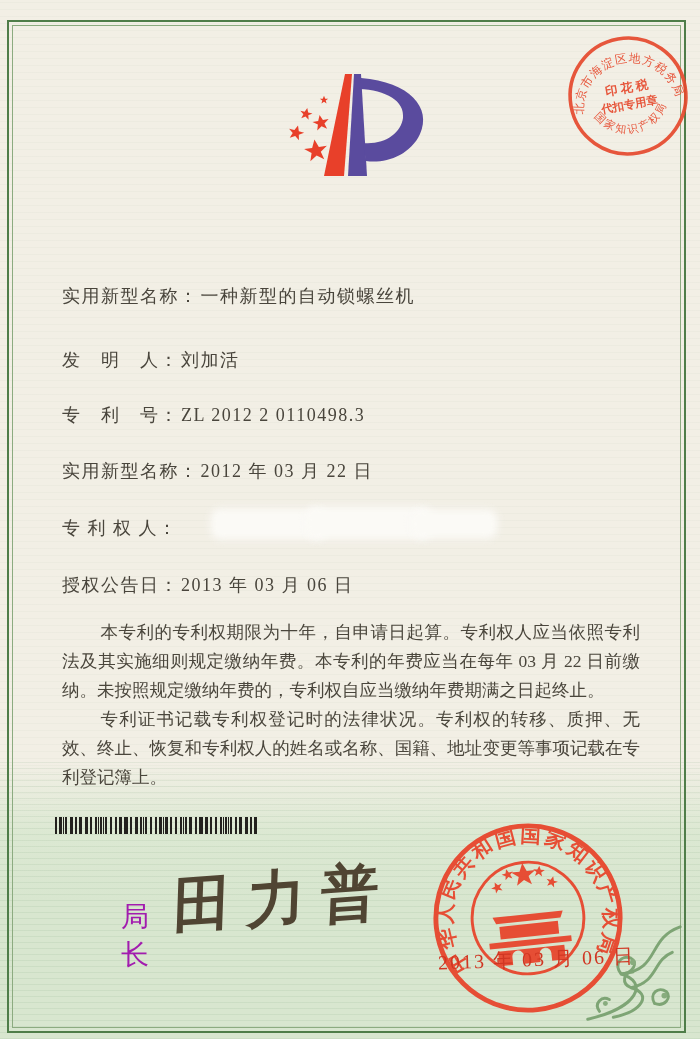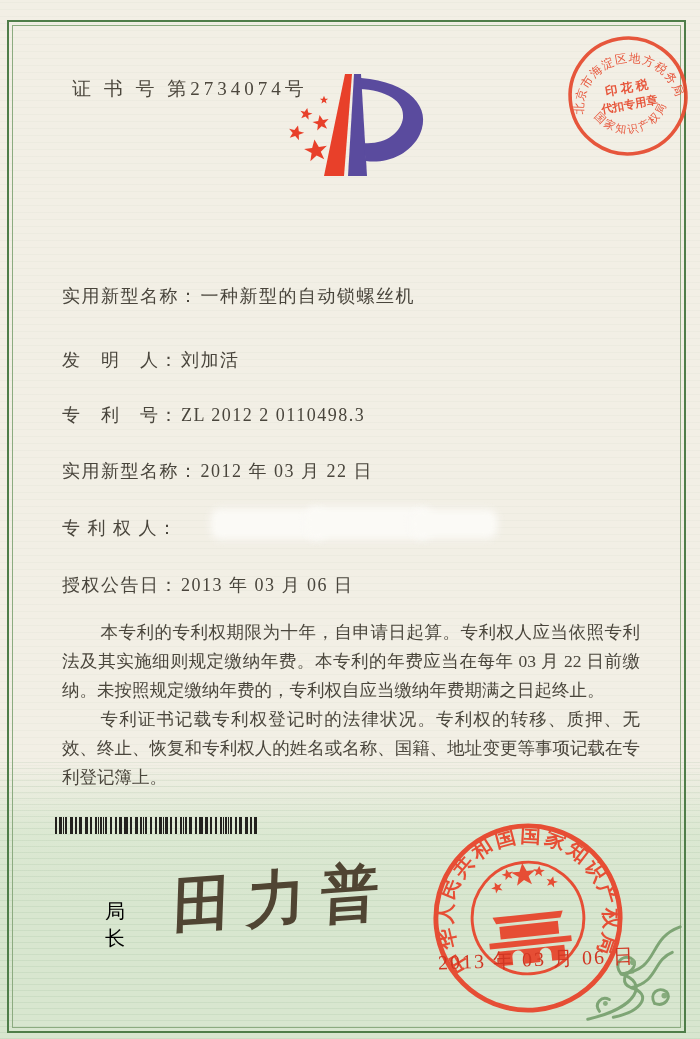--- a/index.html
+++ b/index.html
@@ -77,21 +77,21 @@
   .body-text p{margin:0;text-indent:2.2em;}
   .barcode{
     position:absolute;left:55px;top:817px;width:205px;height:17px;
     background:
       repeating-linear-gradient(90deg,#23211e 0 2px,transparent 2px 5px),
       repeating-linear-gradient(90deg,#23211e 0 1px,transparent 1px 8px),
       repeating-linear-gradient(90deg,transparent 0 4px,#23211e 4px 5px,transparent 5px 13px);
   }
   .director-row{position:absolute;left:105px;top:868px;height:110px;}
   .director-label{
-    position:absolute;left:0;top:30px;font-size:20px;letter-spacing:3px;color:#000000;
+    position:absolute;left:16px;top:30px;font-size:28px;letter-spacing:3px;color:#a21caf;
   }
   .signature{
     position:absolute;left:68px;top:-8px;
     font-size:58px;font-weight:700;color:#3e2f1e;
     letter-spacing:16px;white-space:nowrap;
     transform:rotate(-4deg) skewX(-6deg) scaleY(1.05);
     font-family:"DejaVu Serif","Liberation Serif",serif;
     opacity:.88;
   }
   .gov-seal{
@@ -118,21 +118,20 @@
 
 <div id="certificate">
 
   <div class="paper-texture"></div>
   <div class="green-band"></div>
 
   <div class="frame-outer">
     <div class="frame-inner"></div>
   </div>
 
-  <div class="cert-number">证 书 号 第2734074号</div>
 
   <svg class="logo" viewBox="0 0 172 114" aria-hidden="true">
     <defs>
       <path id="star" d="M0,-10 L2.94,-3.1 10,-3.1 4.05,1.2 6.1,8.1 0,4 -6.1,8.1 -4.05,1.2 -10,-3.1 -2.94,-3.1 Z"></path>
     </defs>
 
     <polygon points="86,4 93,4 99,106 80,106" fill="#5a4b9e"></polygon>
 
     <path d="M 93,8 C 142,12 164,38 152,64 C 142,86 116,94 98,91 L 95,73 C 117,75 133,63 135,48 C 137,31 118,20 91,19 Z" fill="#5a4b9e"></path>
 

